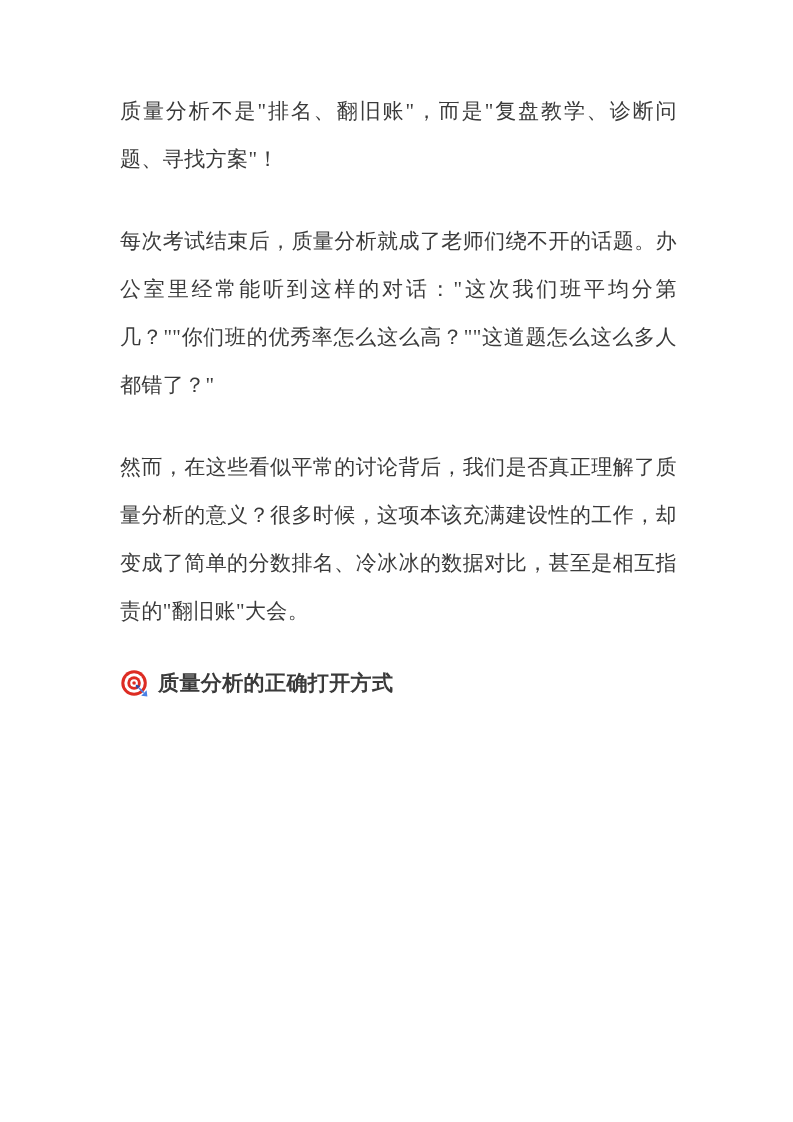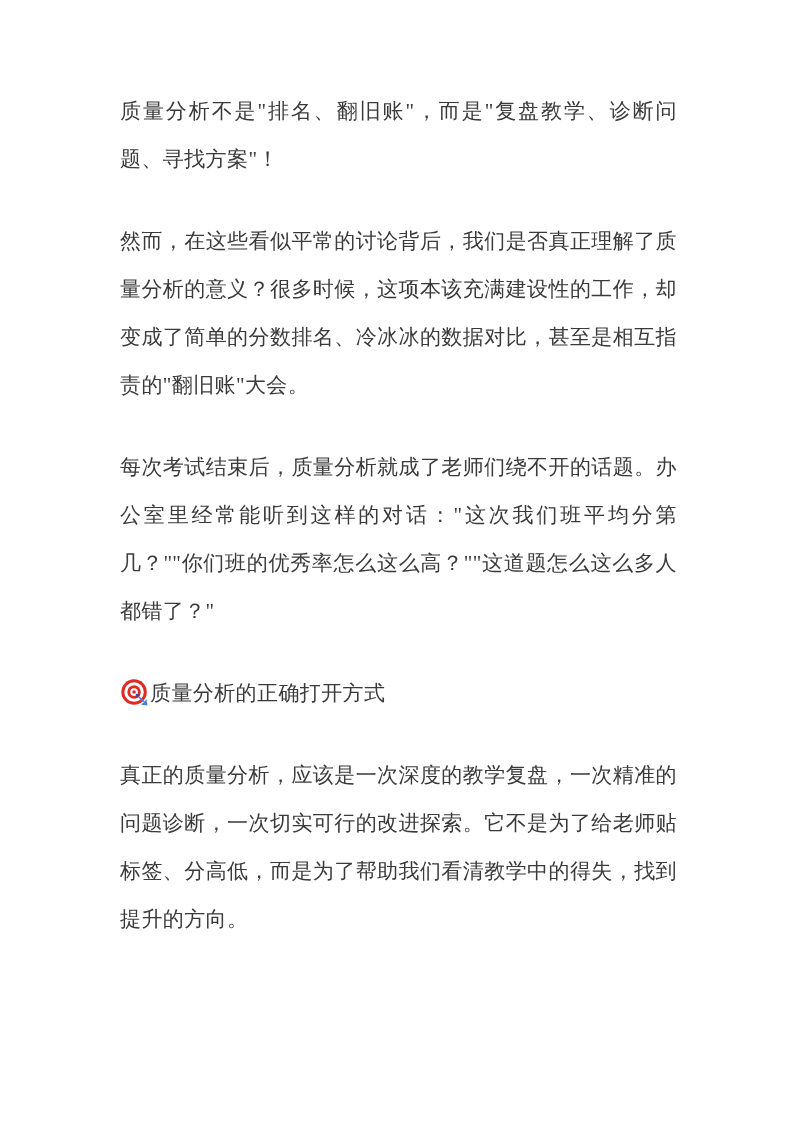--- a/index.html
+++ b/index.html
@@ -24,60 +24,60 @@
   .para {
     margin: 0 0 34px 0;
     font-size: 21px;
     line-height: 48px;
     letter-spacing: 0.4px;
     color: #3a3a3a;
     text-align: justify;
   }
   .section-heading {
     display: flex;
-    align-items: center;
-    gap: 0;
+    align-items: flex-start;
+    gap: 8px;
     height: 48px;
     margin: 0 0 34px 0;
+    font-weight: bold;
   }
   .section-label {
     font-size: 21px;
     letter-spacing: 0.4px;
     color: #3a3a3a;
   }
   .icon { display: inline-flex; }
   .icon svg { display: block; }
 </style>
 </head>
 <body>
 
 <div class="page">
   <article class="content">
 
     <p class="para">质量分析不是"排名、翻旧账"，而是"复盘教学、诊断问题、寻找方案"！</p>
 
+    <p class="para">每次考试结束后，质量分析就成了老师们绕不开的话题。办公室里经常能听到这样的对话："这次我们班平均分第几？""你们班的优秀率怎么这么高？""这道题怎么这么多人都错了？"</p>
+
     <p class="para">然而，在这些看似平常的讨论背后，我们是否真正理解了质量分析的意义？很多时候，这项本该充满建设性的工作，却变成了简单的分数排名、冷冰冰的数据对比，甚至是相互指责的"翻旧账"大会。</p>
-
-    <p class="para">每次考试结束后，质量分析就成了老师们绕不开的话题。办公室里经常能听到这样的对话："这次我们班平均分第几？""你们班的优秀率怎么这么高？""这道题怎么这么多人都错了？"</p>
 
 
     <div class="section-heading">
       <span class="icon">
         <svg width="30" height="30" viewBox="0 0 32 32" aria-hidden="true">
           <circle cx="15" cy="15" r="13.6" fill="#dd2c23"></circle>
           <circle cx="15" cy="15" r="10.4" fill="#ffffff"></circle>
           <circle cx="15" cy="15" r="7.2" fill="#dd2c23"></circle>
           <circle cx="15" cy="15" r="4.1" fill="#ffffff"></circle>
           <circle cx="15" cy="15" r="1.9" fill="#dd2c23"></circle>
           <g>
             <path d="M16.6 16.6 L21.4 18.1 L18.1 21.4 Z" fill="#1e4fae"></path>
             <path d="M19.4 20.6 L24.6 25.8 L25.8 24.6 L20.6 19.4 Z" fill="#4a80e4"></path>
             <path d="M22.6 28.4 L28.4 22.6 L29.2 29.2 Z" fill="#4a80e4"></path>
           </g>
         </svg>
       </span>
       <span class="section-label">质量分析的正确打开方式</span>
     </div>
 
-    <p class="para">真正的质量分析，应该是一次深度的教学复盘，一次精准的问题诊断，一次切实可行的改进探索。它不是为了给老师贴标签、分高低，而是为了帮助我们看清教学中的得失，找到提升的方向。</p>
 
   </article>
 </div>
 
 </body></html>

